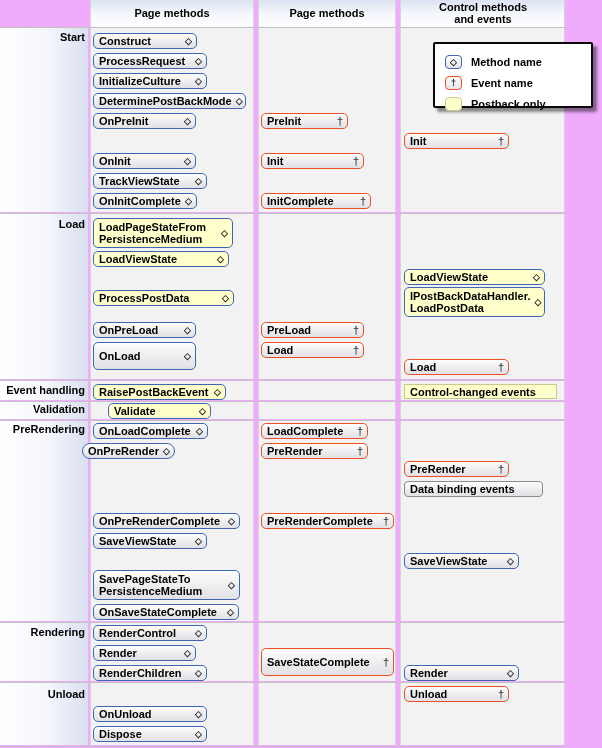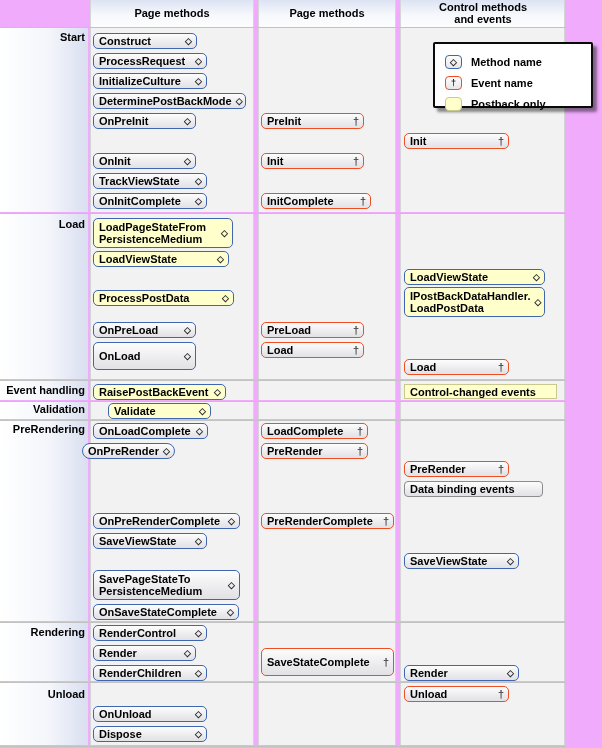--- a/index.html
+++ b/index.html
@@ -112,21 +112,21 @@
       <div class="glyph diamond">◇</div>
     </div>
     <div class="box method" style="left: 93px; top: 153px; width: 103px; height: 16px;">
       <div class="txt">OnInit</div>
       <div class="glyph diamond">◇</div>
     </div>
     <div class="box method" style="left: 93px; top: 173px; width: 114px; height: 16px; align-items: flex-end;">
       <div class="txt">TrackViewState</div>
       <div class="glyph diamond">◇</div>
     </div>
-    <div class="box method" style="left: 93px; top: 193px; width: 114px; height: 16px; justify-content: flex-end;">
+    <div class="box method" style="left: 93px; top: 193px; width: 104px; height: 16px; justify-content: flex-end;">
       <div class="txt">OnInitComplete</div>
       <div class="glyph diamond">◇</div>
     </div>
     <div class="box method postback" style="left: 93px; top: 218px; width: 140px; height: 30px;">
       <div class="txt multi" style="white-space: pre-line;">LoadPageStateFrom
 PersistenceMedium</div>
       <div class="glyph diamond">◇</div>
     </div>
     <div class="box method postback" style="left: 93px; top: 251px; width: 136px; height: 16px;">
       <div class="txt">LoadViewState</div>
@@ -190,21 +190,21 @@
       <div class="glyph diamond">◇</div>
     </div>
     <div class="box method" style="left: 93px; top: 706px; width: 114px; height: 16px;">
       <div class="txt">OnUnload</div>
       <div class="glyph diamond">◇</div>
     </div>
     <div class="box method" style="left: 93px; top: 726px; width: 114px; height: 16px;">
       <div class="txt">Dispose</div>
       <div class="glyph diamond">◇</div>
     </div>
-    <div class="box event" style="left: 261px; top: 113px; width: 103px; height: 16px;">
+    <div class="box event" style="left: 261px; top: 113px; width: 87px; height: 16px;">
       <div class="txt">PreInit</div>
       <div class="glyph dagger">†</div>
     </div>
     <div class="box event" style="left: 261px; top: 153px; width: 103px; height: 16px;">
       <div class="txt">Init</div>
       <div class="glyph dagger">†</div>
     </div>
     <div class="box event" style="left: 261px; top: 193px; width: 110px; height: 16px;">
       <div class="txt">InitComplete</div>
       <div class="glyph dagger">†</div>

